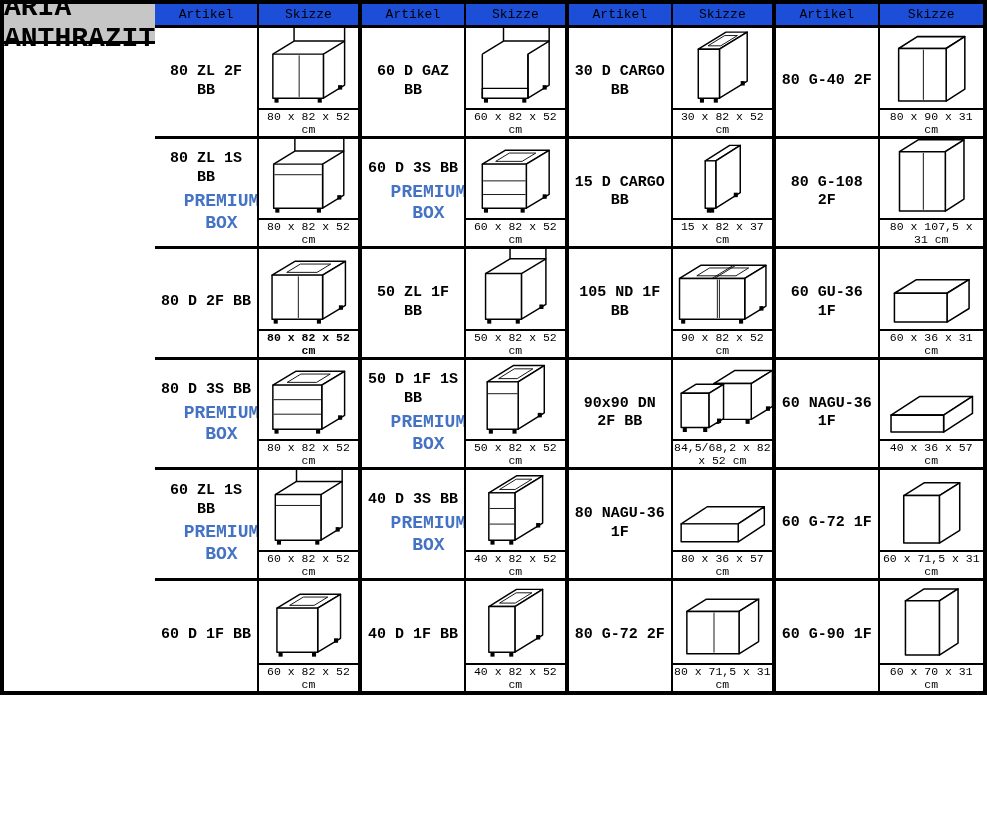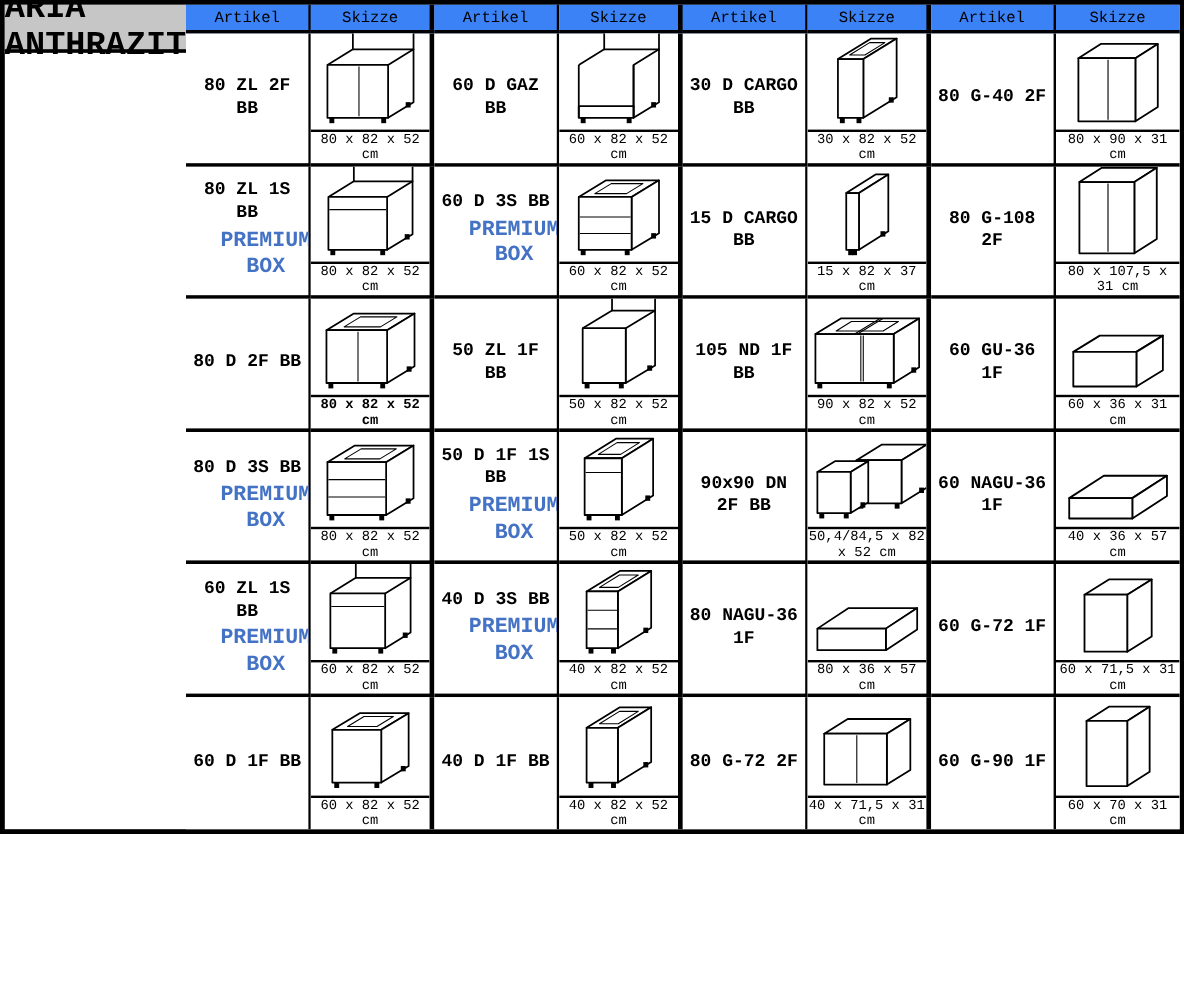--- a/index.html
+++ b/index.html
@@ -13,21 +13,21 @@
     height:37px;flex:0 0 37px;background:#c6c6c6;border-bottom:3px solid #000;
     display:flex;align-items:center;justify-content:center;
     font-size:28px;font-weight:700;color:#000;letter-spacing:0px;
   }
   .grid{
     flex:1;display:grid;
     grid-template-columns:repeat(8,1fr);
     grid-template-rows:24px repeat(6,1fr);
   }
   .hcell{
-    background:#3b82f6;display:flex;align-items:center;justify-content:center;
+    background:#1d4ed8;display:flex;align-items:center;justify-content:center;
     font-size:13px;color:#000;border-bottom:3px solid #000;
   }
   .cell{background:#fff;min-width:0;min-height:0;overflow:hidden;}
   .bR2{border-right:2px solid #000;}
   .bR4{border-right:4px solid #000;}
   .bB3{border-bottom:3px solid #000;}
   .art{
     display:flex;flex-direction:column;align-items:center;justify-content:center;
     text-align:center;gap:3px;padding:2px;
   }
@@ -314,21 +314,21 @@
             <rect x="89" y="74" width="5" height="5.5" fill="#000"></rect>
             <rect x="114" y="58" width="5" height="5.5" fill="#000"></rect>
             <polygon points="10,42 44,42 62,31 28,31" fill="#fff" stroke="#000" stroke-width="1.8" stroke-linejoin="round"></polygon>
             <polygon points="44,42 62,31 62,73 44,84" fill="#fff" stroke="#000" stroke-width="1.8" stroke-linejoin="round"></polygon>
             <polygon points="10,42 44,42 44,84 10,84" fill="#fff" stroke="#000" stroke-width="1.8" stroke-linejoin="round"></polygon>
             <rect x="12" y="84" width="5" height="5.5" fill="#000"></rect>
             <rect x="37" y="84" width="5" height="5.5" fill="#000"></rect>
             <rect x="54" y="73" width="5" height="5.5" fill="#000"></rect>
           </svg>
         </div>
-        <div class="dims">50,4/84,5 x 82 x 52 cm</div>
+        <div class="dims">84,5/68,2 x 82 x 52 cm</div>
       </div>
       <div class="cell art bR2 bB3">
         <div class="code">60 NAGU-36 1F</div>
       </div>
       <div class="cell skz bB3">
         <div class="sketch">
           <svg width="118" height="98" viewBox="0 0 122 98">
             <polygon points="13,68 75,68 109,46 47,46" fill="#fff" stroke="#000" stroke-width="1.8" stroke-linejoin="round"></polygon>
             <polygon points="75,68 109,46 109,66 75,88" fill="#fff" stroke="#000" stroke-width="1.8" stroke-linejoin="round"></polygon>
             <polygon points="13,68 75,68 75,88 13,88" fill="#fff" stroke="#000" stroke-width="1.8" stroke-linejoin="round"></polygon>
@@ -440,21 +440,21 @@
       </div>
       <div class="cell skz bR4">
         <div class="sketch">
           <svg width="118" height="98" viewBox="0 0 122 98">
             <polygon points="17,36 81,36 105,21 41,21" fill="#fff" stroke="#000" stroke-width="1.8" stroke-linejoin="round"></polygon>
             <polygon points="81,36 105,21 105,73 81,88" fill="#fff" stroke="#000" stroke-width="1.8" stroke-linejoin="round"></polygon>
             <polygon points="17,36 81,36 81,88 17,88" fill="#fff" stroke="#000" stroke-width="1.8" stroke-linejoin="round"></polygon>
             <line x1="50.28" y1="37.5" x2="50.28" y2="86.5" stroke="#000" stroke-width="1.1"></line>
           </svg>
         </div>
-        <div class="dims">40 x 71,5 x 31 cm</div>
+        <div class="dims">80 x 71,5 x 31 cm</div>
       </div>
       <div class="cell art bR2">
         <div class="code">60 G-90 1F</div>
       </div>
       <div class="cell skz">
         <div class="sketch">
           <svg width="118" height="98" viewBox="0 0 122 98">
             <polygon points="30,24 70,24 92,10 52,10" fill="#fff" stroke="#000" stroke-width="1.8" stroke-linejoin="round"></polygon>
             <polygon points="70,24 92,10 92,74 70,88" fill="#fff" stroke="#000" stroke-width="1.8" stroke-linejoin="round"></polygon>
             <polygon points="30,24 70,24 70,88 30,88" fill="#fff" stroke="#000" stroke-width="1.8" stroke-linejoin="round"></polygon>

